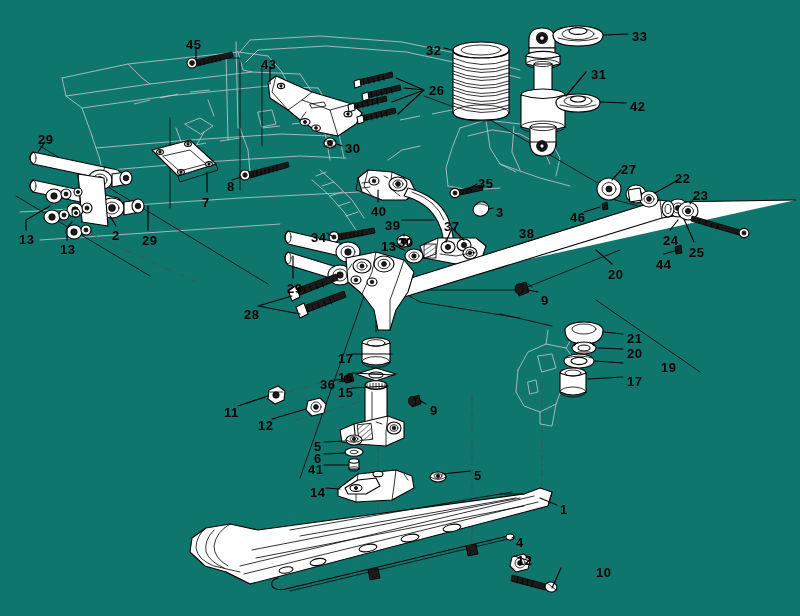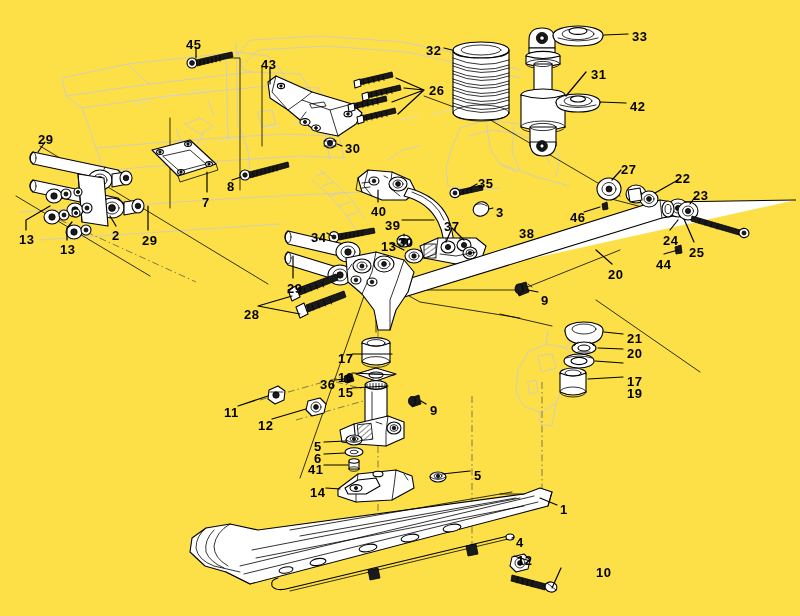--- a/index.html
+++ b/index.html
@@ -4,21 +4,21 @@
 <style>
   html, body {
     margin: 0;
     padding: 0;
     background: #ffffff;
   }
   #page {
     position: relative;
     width: 800px;
     height: 616px;
-    background: #fde047;
+    background: #0f766e;
     overflow: hidden;
     font-family: "Liberation Sans", sans-serif;
   }
   #diagram-svg {
     position: absolute;
     left: 0;
     top: 0;
     width: 800px;
     height: 616px;
   }
@@ -737,21 +737,21 @@
   <div class="callout" style="left:60px;  top:243px;">13</div>
   <div class="callout" style="left:112px; top:229px;">2</div>
   <div class="callout" style="left:142px; top:234px;">29</div>
   <div class="callout" style="left:608px; top:268px;">20</div>
   <div class="callout" style="left:287px; top:282px;">29</div>
   <div class="callout" style="left:541px; top:294px;">9</div>
   <div class="callout" style="left:244px; top:308px;text-align:center;">28</div>
   <div class="callout" style="left:627px; top:332px;">21</div>
   <div class="callout" style="left:627px; top:347px;">20</div>
   <div class="callout" style="left:338px; top:352px;">17</div>
-  <div class="callout" style="left:627px; top:361px;margin-top:26px;">19</div>
+  <div class="callout" style="left:661px; top:361px;">19</div>
   <div class="callout" style="left:627px; top:375px;">17</div>
   <div class="callout" style="left:320px; top:378px;">36</div>
   <div class="callout" style="left:338px; top:371px;">16</div>
   <div class="callout" style="left:338px; top:386px;">15</div>
   <div class="callout" style="left:430px; top:404px;">9</div>
   <div class="callout" style="left:224px; top:406px;">11</div>
   <div class="callout" style="left:258px; top:419px;">12</div>
   <div class="callout" style="left:314px; top:440px;">5</div>
   <div class="callout" style="left:314px; top:452px;">6</div>
   <div class="callout" style="left:308px; top:463px;">41</div>

